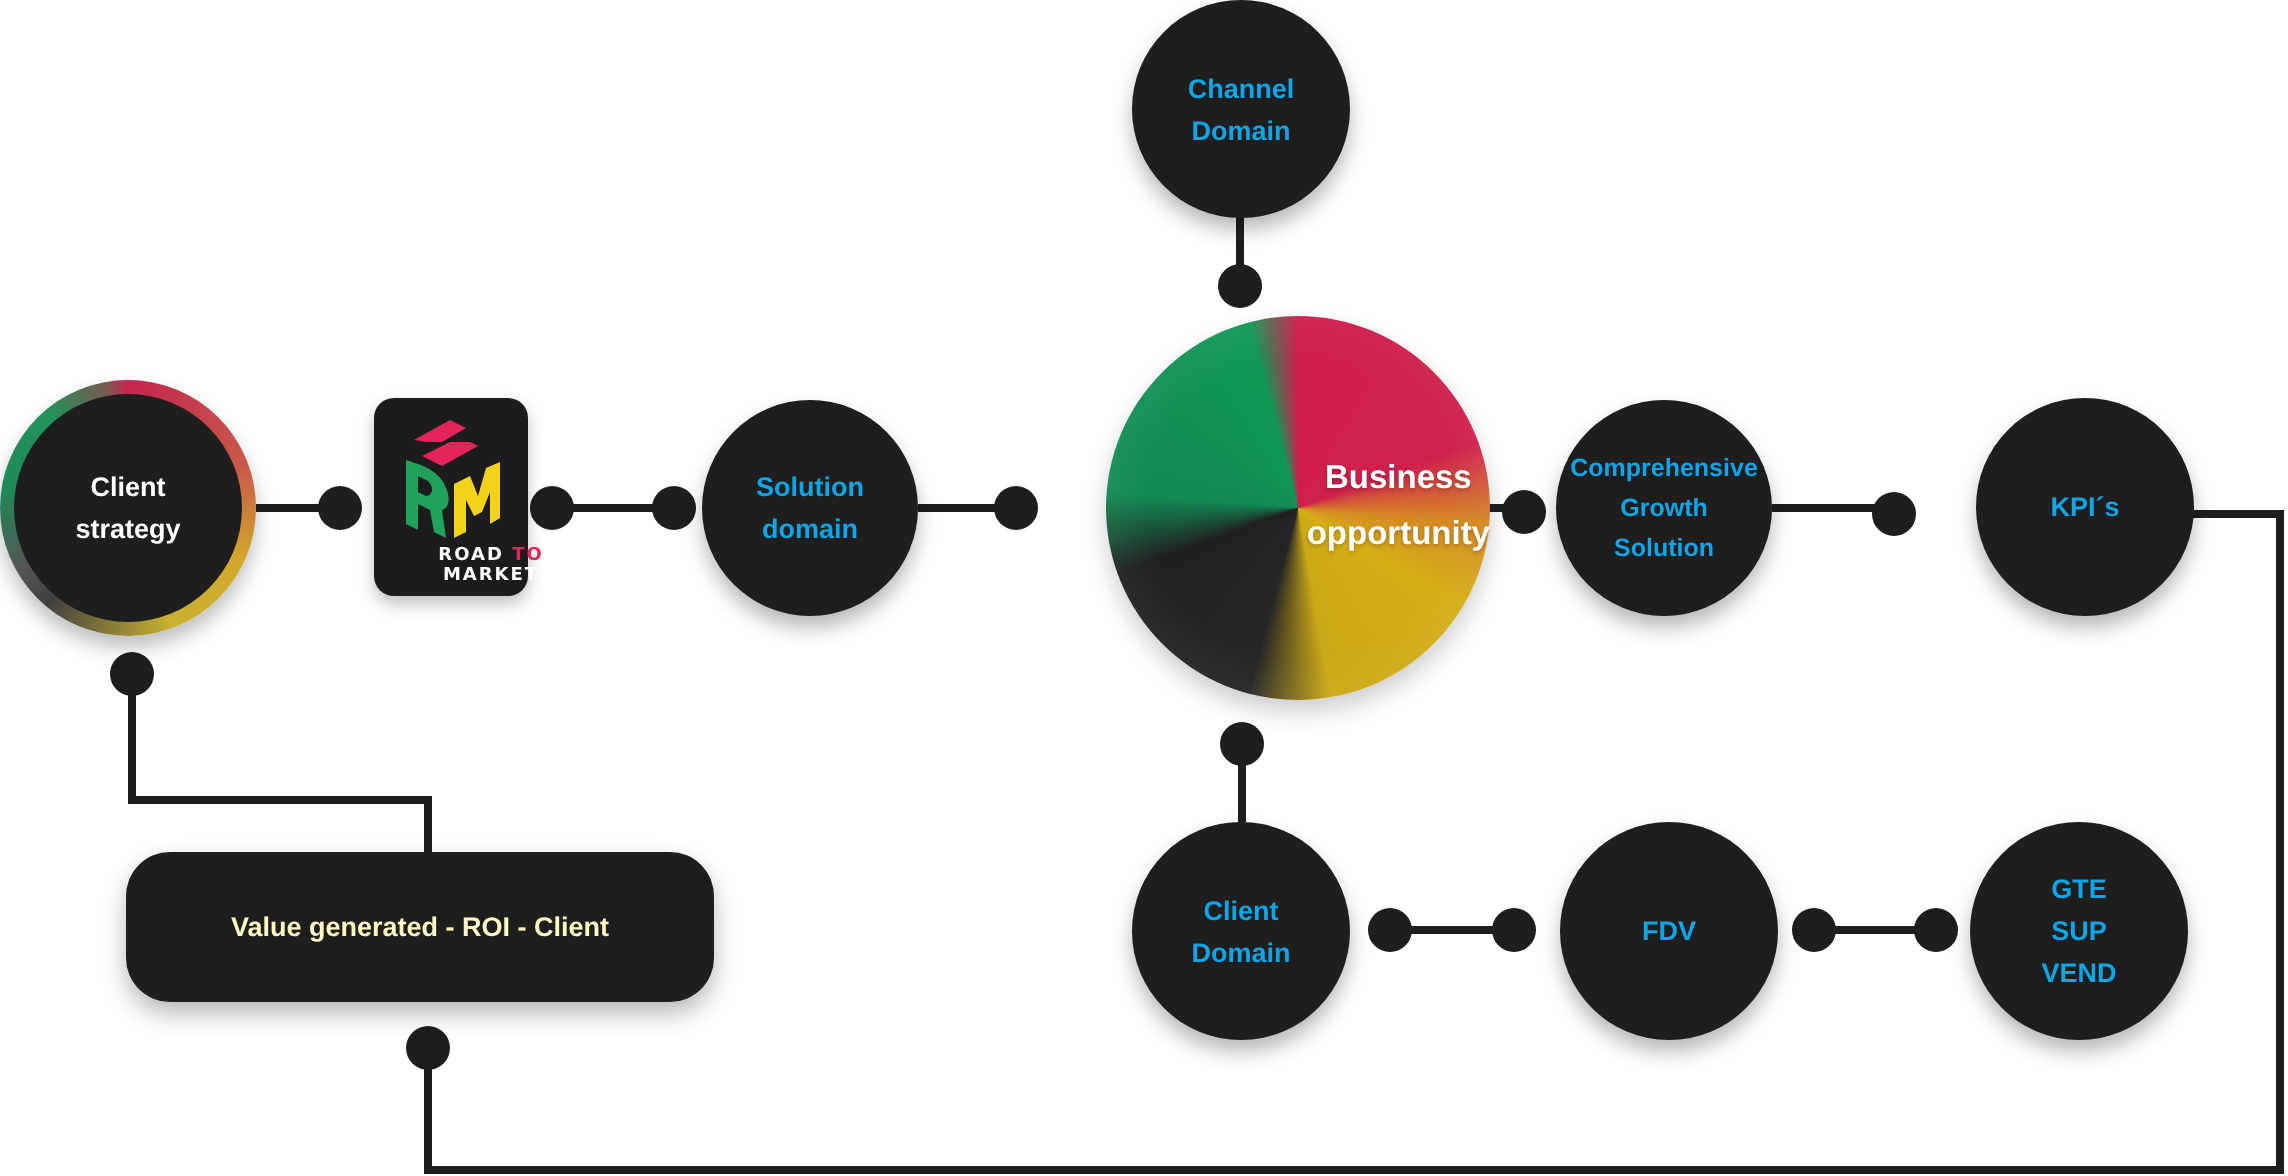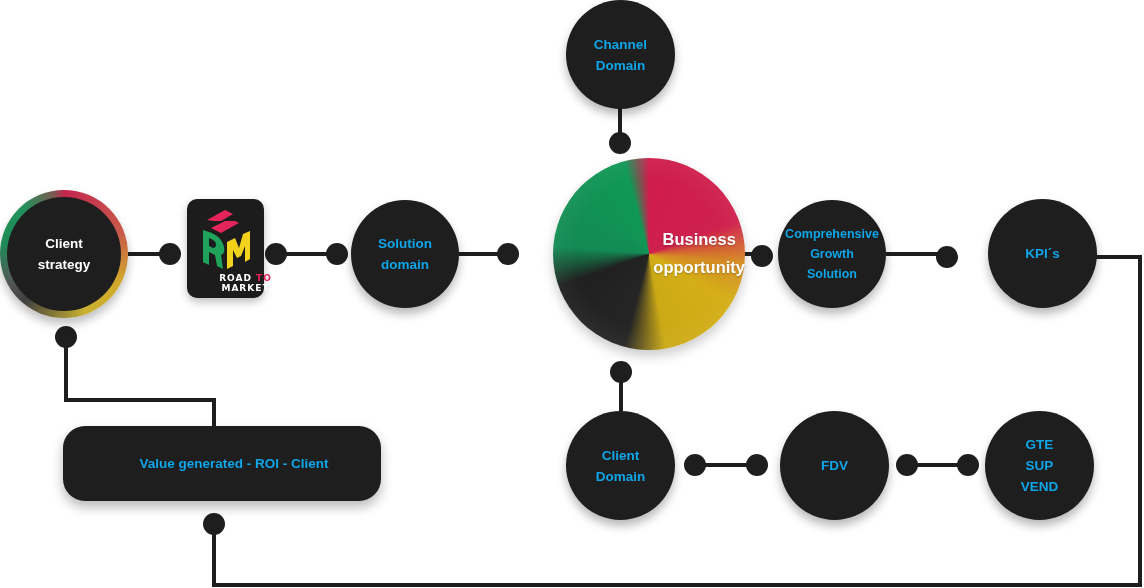--- a/index.html
+++ b/index.html
@@ -32,22 +32,22 @@
     .business .lbl { font-weight: bold; font-size: 16.5px; line-height: 28px; white-space: pre-line;
                      text-shadow: 0 1px 2px rgba(0,0,0,0.25); margin-top: -2px; }
     .rtm { position: absolute; left: 187px; top: 199px; width: 77px; height: 99px; border-radius: 10px;
            background: #1c1c1c; box-shadow: 0 4px 8px rgba(0,0,0,0.25); }
     .rtm svg { position: absolute; left: 8px; top: 5px; }
     .rtm .rtm-text { position: absolute; left: 0; width: 77px; bottom: 5px; text-align: center;
        font-family: "DejaVu Sans", sans-serif; font-weight: bold; font-size: 9px; line-height: 10px;
        letter-spacing: 1px; color: #ffffff; margin-left: 20px; }
     .rtm .to { color: #e5245a; }
     .pill { position: absolute; left: 63px; top: 426px; width: 294px; height: 75px; border-radius: 22px;
-            background: #1e1e1e; color: #0ea5e9; display: flex; align-items: center; justify-content: center;
-            box-shadow: 0 6px 12px rgba(0,0,0,0.28); padding-left: 24px; }
+            background: #1e1e1e; color: #fef9c3; display: flex; align-items: center; justify-content: center;
+            box-shadow: 0 6px 12px rgba(0,0,0,0.28); }
     .pill .lbl { font-weight: bold; font-size: 13.5px; }
   </style>
 </head>
 <body>
 
 <div id="diagram">
   <svg width="1144" height="588" style="position:absolute;left:0;top:0">
     <g stroke="#1e1e1e" stroke-width="4" fill="none">
       <line x1="128" y1="254" x2="170" y2="254"></line>
       <line x1="276" y1="254" x2="337" y2="254"></line>

